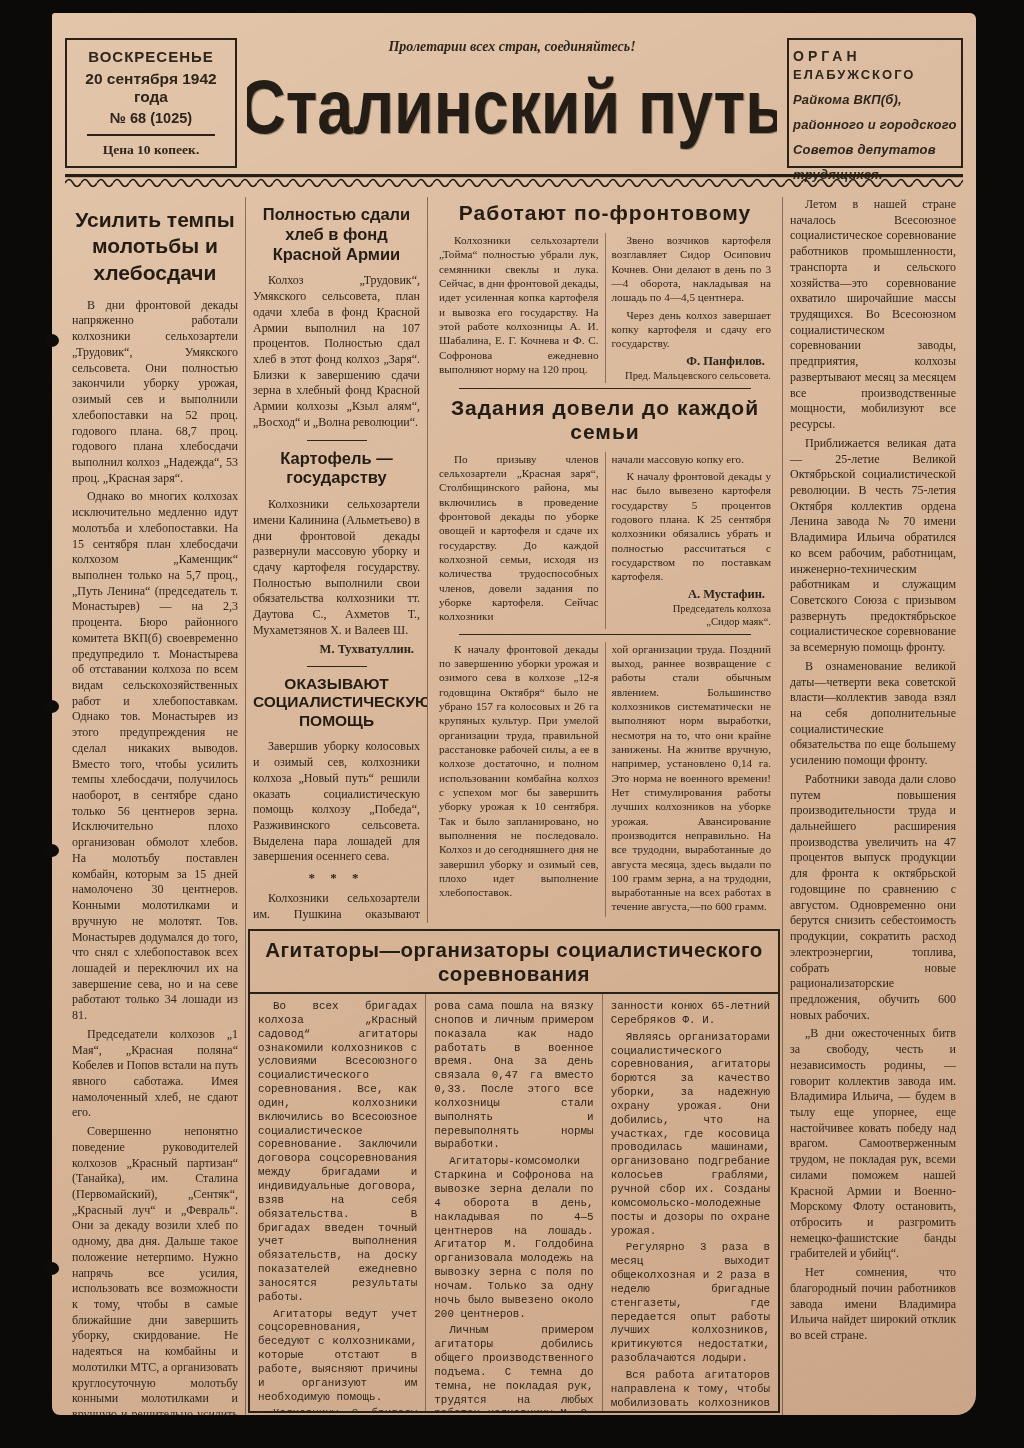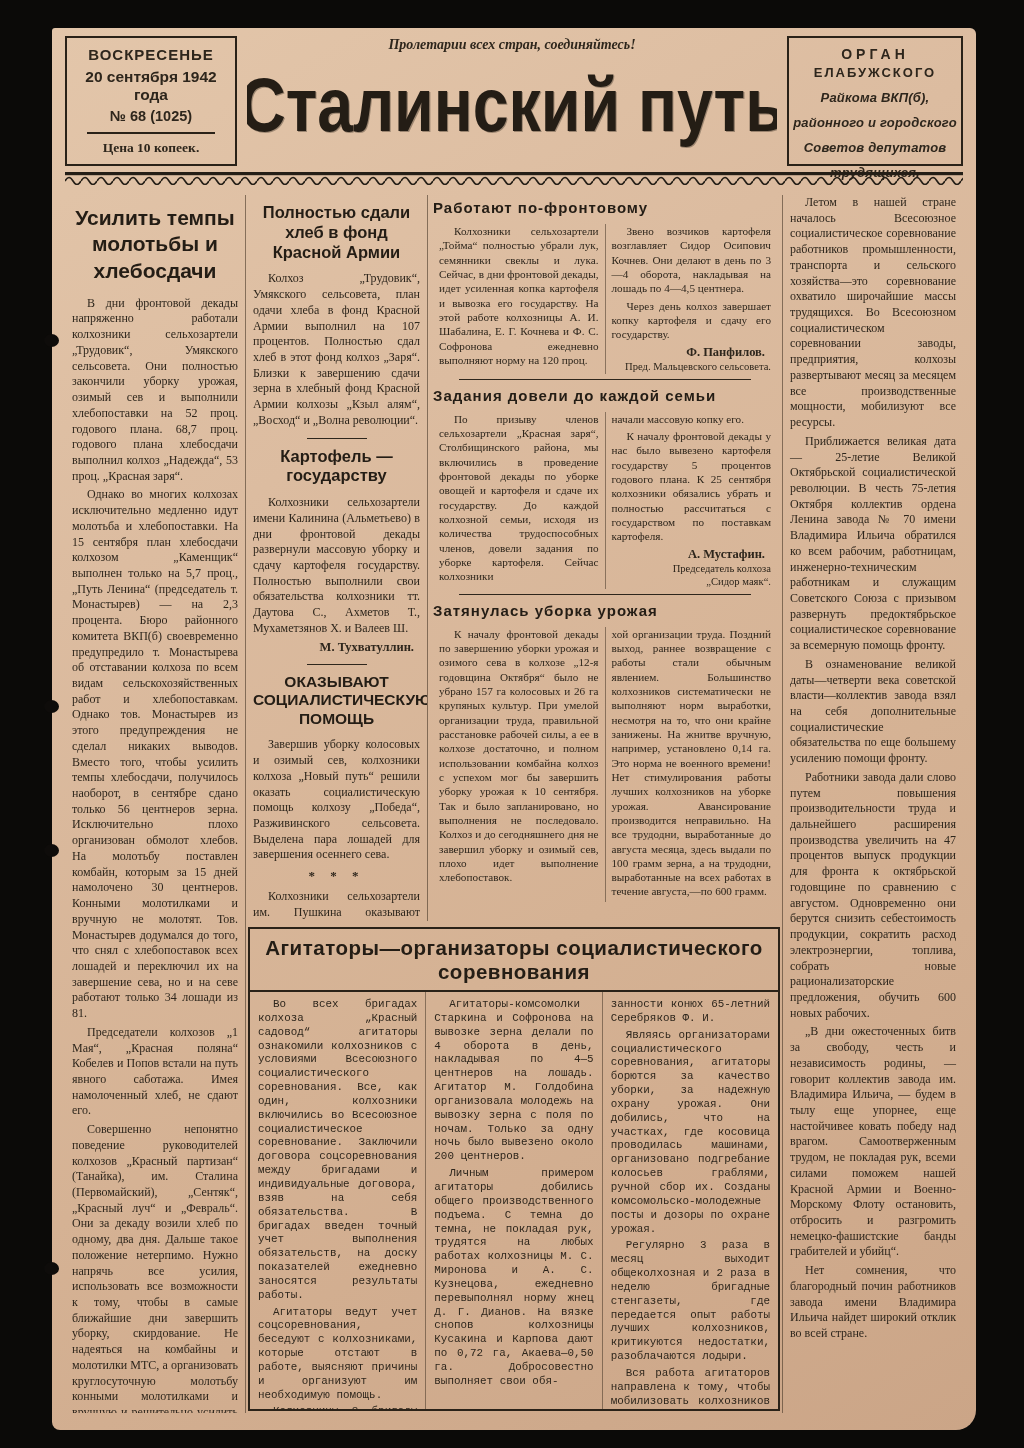--- a/index.html
+++ b/index.html
@@ -1,38 +1,38 @@
 <!DOCTYPE html>
 <html><head>
 <meta charset="utf-8">
 <style>
   html,body{margin:0;padding:0;background:#080706;}
   .stage{position:relative;width:1024px;height:1448px;background:#0b0a08;overflow:hidden;
          font-family:"Liberation Serif","DejaVu Serif",serif;}
-  .paper{position:absolute;left:52px;top:28px;width:924px;height:1402px;
+  .paper{position:absolute;left:52px;top:13px;width:924px;height:1402px;
          background:linear-gradient(150deg,#e3c6aa 0%,#dcbca0 30%,#d5b294 62%,#cba587 100%);
-         border-radius:3px 6px 20px 8px;padding:8px 13px;box-sizing:border-box;overflow:hidden;
+         border-radius:3px 6px 20px 8px;padding:25px 13px;box-sizing:border-box;overflow:hidden;
          color:#2e261c;}
   .hole{position:absolute;width:15px;height:13px;border-radius:50%;background:#0e0c0a;left:44px;}
 
   
   .masthead{display:flex;align-items:stretch;height:130px;gap:10px;}
   .issue-box{width:172px;border:2px solid #2a2218;text-align:center;display:flex;flex-direction:column;
              justify-content:center;padding:4px 6px;box-sizing:border-box;}
   .issue-day{font-family:"Liberation Sans","DejaVu Sans",sans-serif;font-weight:700;font-size:15px;letter-spacing:1px;}
   .issue-date{font-family:"Liberation Sans","DejaVu Sans",sans-serif;font-weight:700;font-size:15.5px;margin-top:5px;}
   .issue-number{font-family:"Liberation Sans","DejaVu Sans",sans-serif;font-weight:700;font-size:14.5px;margin-top:4px;}
   .issue-sep{border-top:2px solid #2a2218;margin:8px 14px 6px;}
   .issue-price{font-size:13.5px;font-weight:700;}
   .mast-center{flex:1;text-align:center;overflow:hidden;}
   .slogan{font-style:italic;font-weight:700;font-size:14px;margin-top:1px;}
   .paper-title{font-family:"Liberation Sans","DejaVu Sans",sans-serif;font-weight:800;font-size:62px;
                color:#241d15;letter-spacing:0px;transform:scale(1.04,1.22);transform-origin:center top;
                margin-top:8px;white-space:nowrap;text-shadow:1px 1px 0 rgba(30,22,14,.35);}
-  .organ-box{width:176px;border:2px solid #2a2218;text-align:center;padding:6px 4px;box-sizing:border-box;
+  .organ-box{width:176px;border:2px solid #2a2218;padding:6px 4px;box-sizing:border-box;
              font-family:"Liberation Sans","DejaVu Sans",sans-serif;font-weight:700;}
   .organ-l1{font-size:14px;letter-spacing:4px;margin-top:2px;}
   .organ-l2{font-size:13px;letter-spacing:2px;margin-top:3px;}
   .organ-s{font-size:13px;margin-top:10px;letter-spacing:.2px;font-style:italic;}
 
   .wavy{margin:5px 0 6px;}
 
   
   .content{display:flex;height:1218px;overflow:hidden;}
   .vrule-l{border-left:1px solid rgba(58,44,30,.55);}
@@ -43,21 +43,21 @@
   .col2{width:182px;padding:0 7px;overflow:hidden;box-sizing:border-box;}
   .mid34{flex:1;padding:0 5px;overflow:hidden;}
 
   
   .h1s{font-family:"Liberation Sans","DejaVu Sans",sans-serif;font-weight:700;color:#241d15;
        font-size:21px;line-height:1.25;text-align:center;margin:10px 0 12px;}
   .h2s{font-family:"Liberation Sans","DejaVu Sans",sans-serif;font-weight:700;color:#241d15;
        font-size:16.5px;line-height:1.2;text-align:center;margin:8px 0 9px;}
   .h2c{font-size:15.5px;}
   .hmid{font-family:"Liberation Sans","DejaVu Sans",sans-serif;font-weight:700;color:#241d15;
-        font-size:15px;margin:4px 0 8px;letter-spacing:1px;}
+        font-size:21px;text-align:center;margin:4px 0 8px;letter-spacing:1px;}
 
   
   .p{font-size:12px;line-height:1.31;text-align:justify;text-indent:15px;margin:0 0 3px;}
   .mid34 .p{font-size:11.2px;line-height:1.28;}
   .by{text-align:right;font-weight:700;font-size:12.5px;margin:3px 6px 1px 0;}
   .role{text-align:right;font-size:10.6px;margin:0 0 2px;}
   .stars{text-align:center;font-weight:700;letter-spacing:6px;font-size:13px;margin:5px 0;}
   .rule-short{width:60px;border-top:1.5px solid #2e261c;margin:9px auto 8px;}
   .rule-long{border-top:1px solid #2e261c;margin:5px 26px 7px;}
 
@@ -173,21 +173,20 @@
                   <p class="p" style="text-indent:0">начали массовую копку его.</p>
                   <p class="p">К началу фронтовой декады у нас было вывезено картофеля государству 5 процентов годового плана. К 25 сентября колхозники обязались убрать и полностью рассчитаться с государством по поставкам картофеля.</p>
                   <div class="by">А. Мустафин.</div>
                   <div class="role">Председатель колхоза</div>
                   <div class="role">„Сидор маяк“.</div>
                 </div>
               </div>
             </div>
             <div class="rule-long"></div>
             <div>
-              <div class="hmid">Затянулась уборка урожая</div>
               <div class="tc">
                 <div class="half">
                   <p class="p">К началу фронтовой декады по завершению уборки урожая и озимого сева в колхозе „12-я годовщина Октября“ было не убрано 157 га колосовых и 26 га крупяных культур. При умелой организации труда, правильной расстановке рабочей силы, а ее в колхозе достаточно, и полном использовании комбайна колхоз с успехом мог бы завершить уборку урожая к 10 сентября. Так и было запланировано, но выполнения не последовало. Колхоз и до сегодняшнего дня не завершил уборку и озимый сев, плохо идет выполнение хлебопоставок.</p>
 
                 </div>
                 <div class="half">
                   <p class="p" style="text-indent:0">хой организации труда. Поздний выход, раннее возвращение с работы стали обычным явлением. Большинство колхозников систематически не выполняют норм выработки, несмотря на то, что они крайне занижены. На жнитве вручную, например, установлено 0,14 га. Это норма не военного времени! Нет стимулирования работы лучших колхозников на уборке урожая. Авансирование производится неправильно. На все трудодни, выработанные до августа месяца, здесь выдали по 100 грамм зерна, а на трудодни, выработанные на всех работах в течение августа,—по 600 грамм.</p>
                 </div>
               </div>
             </div>
@@ -196,20 +195,21 @@
 
         <div class="bottom-box">
           <div class="banner">Агитаторы—организаторы социалистического соревнования</div>
           <div class="b-cols">
             <div class="b-col">
               <p class="p">Во всех бригадах колхоза „Красный садовод“ агитаторы ознакомили колхозников с условиями Всесоюзного социалистического соревнования. Все, как один, колхозники включились во Всесоюзное социалистическое соревнование. Заключили договора соцсоревнования между бригадами и индивидуальные договора, взяв на себя обязательства. В бригадах введен точный учет выполнения обязательств, на доску показателей ежедневно заносятся результаты работы.</p>
               <p class="p">Агитаторы ведут учет соцсоревнования, беседуют с колхозниками, которые отстают в работе, выясняют причины и организуют им необходимую помощь.</p>
               <p class="p">Колхозницы 3 бригады не выполняли нормы на вязке снопов. Агитатор Барова Е. В. провела беседу с колхозницами о том, что уборка—это тот же фронт, что колхозники своим трудом помогают Красной Армии в разгроме фашизма. Тов. Ба-</p>
             </div>
             <div class="b-col">
+              <p class="p" style="text-indent:0">рова сама пошла на вязку снопов и личным примером показала как надо работать в военное время. Она за день связала 0,47 га вместо 0,33. После этого все колхозницы стали выполнять и перевыполнять нормы выработки.</p>
               <p class="p">Агитаторы-комсомолки Старкина и Софронова на вывозке зерна делали по 4 оборота в день, накладывая по 4—5 центнеров на лошадь. Агитатор М. Голдобина организовала молодежь на вывозку зерна с поля по ночам. Только за одну ночь было вывезено около 200 центнеров.</p>
               <p class="p">Личным примером агитаторы добились общего производственного подъема. С темна до темна, не покладая рук, трудятся на любых работах колхозницы М. С. Миронова и А. С. Кузнецова, ежедневно перевыполнял норму жнец Д. Г. Дианов. На вязке снопов колхозницы Кусакина и Карпова дают по 0,72 га, Акаева—0,50 га. Добросовестно выполняет свои обя-</p>
             </div>
             <div class="b-col">
               <p class="p" style="text-indent:0">занности конюх 65-летний Серебряков Ф. И.</p>
               <p class="p">Являясь организаторами социалистического соревнования, агитаторы борются за качество уборки, за надежную охрану урожая. Они добились, что на участках, где косовица проводилась машинами, организовано подгребание колосьев граблями, ручной сбор их. Созданы комсомольско-молодежные посты и дозоры по охране урожая.</p>
               <p class="p">Регулярно 3 раза в месяц выходит общеколхозная и 2 раза в неделю бригадные стенгазеты, где передается опыт работы лучших колхозников, критикуются недостатки, разоблачаются лодыри.</p>
               <p class="p">Вся работа агитаторов направлена к тому, чтобы мобилизовать колхозников на успешное проведение уборки урожая, на своевременное выполнение обязательств перед государством.</p>
               <div class="by">Миронова.</div>
 

